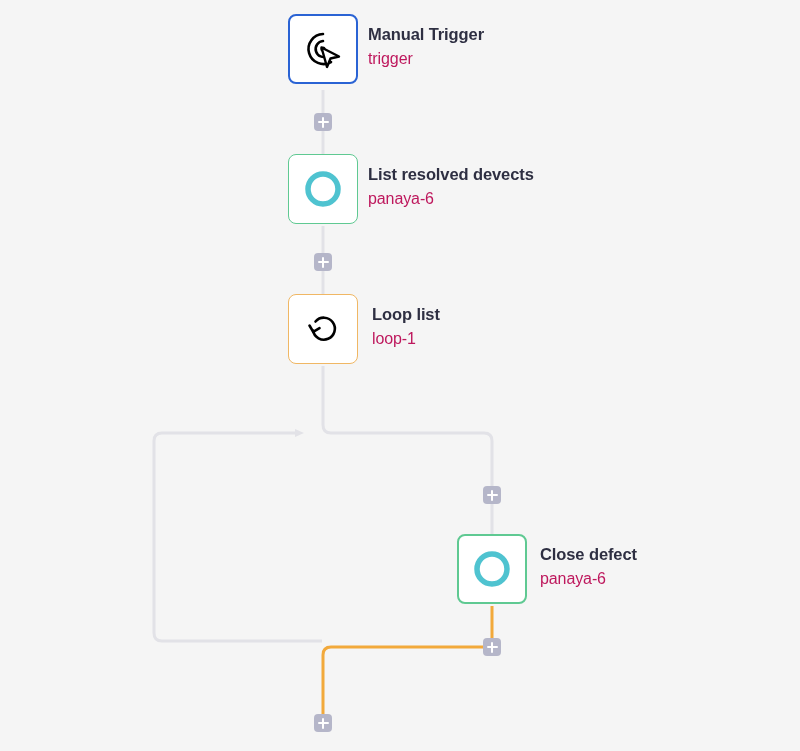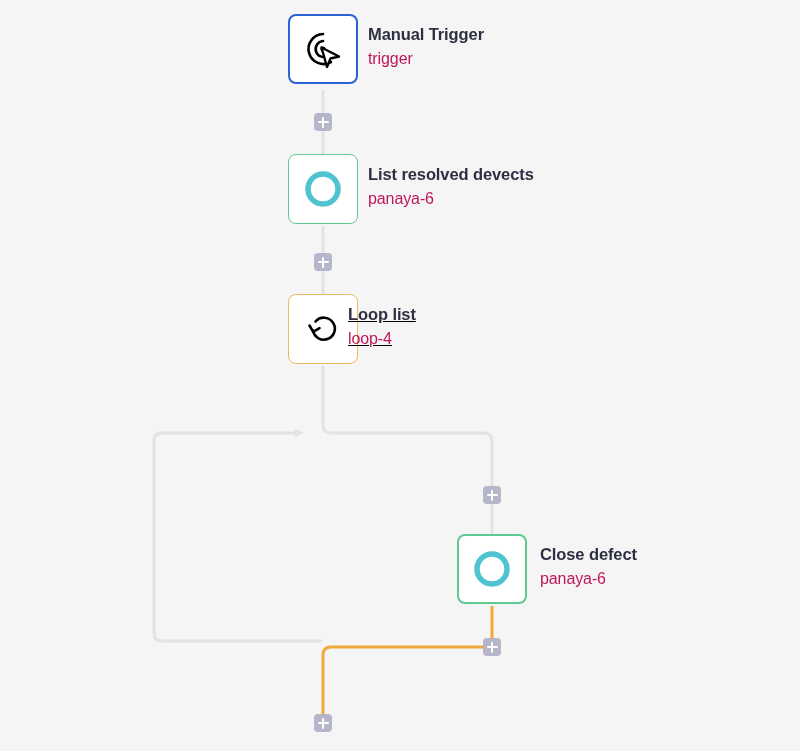--- a/index.html
+++ b/index.html
@@ -160,23 +160,23 @@
     <span class="bar-h"></span>
     <span class="bar-v"></span>
   </div>
 
   <div class="node loop-node" style="left:288px; top:294px;">
     <svg class="node-icon" viewBox="0 0 48 48">
       <path d="M16.5 16.5 A11 11 0 1 1 14 25.5" stroke="#000" stroke-width="2.6" fill="none" stroke-linecap="round"></path>
       <path d="M10.5 20.5 L14.2 26.8 L20.5 23.2" stroke="#000" stroke-width="2.6" fill="none" stroke-linecap="round" stroke-linejoin="round"></path>
     </svg>
   </div>
-  <div class="node-labels" style="left:348px; top:304px;text-decoration:underline;">
+  <div class="node-labels" style="left:372px; top:304px;">
     <div class="node-title">Loop list</div>
-    <div class="node-subtitle">loop-4</div>
+    <div class="node-subtitle">loop-1</div>
   </div>
 
   <div class="plus-btn" style="left:483px; top:486px;">
     <span class="bar-h"></span>
     <span class="bar-v"></span>
   </div>
 
   <div class="node panaya-node selected" style="left:457px; top:534px;">
     <svg class="node-icon" viewBox="0 0 48 48">
       <circle cx="24" cy="24" r="15" stroke="#4fc3d0" stroke-width="5.5" fill="none"></circle>

